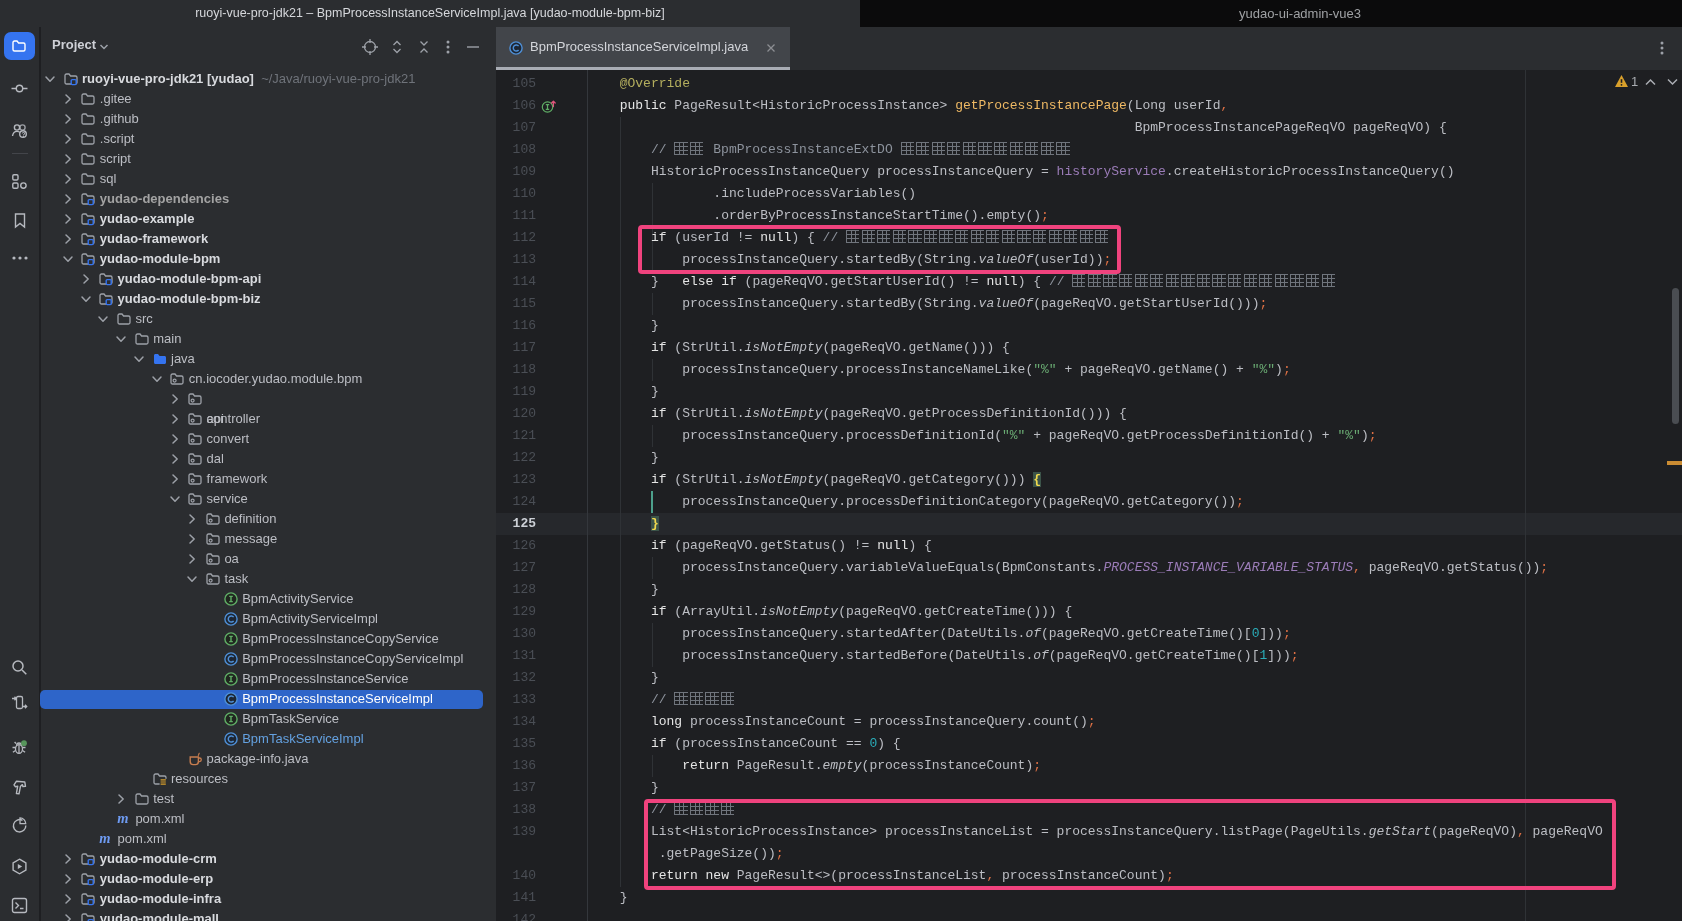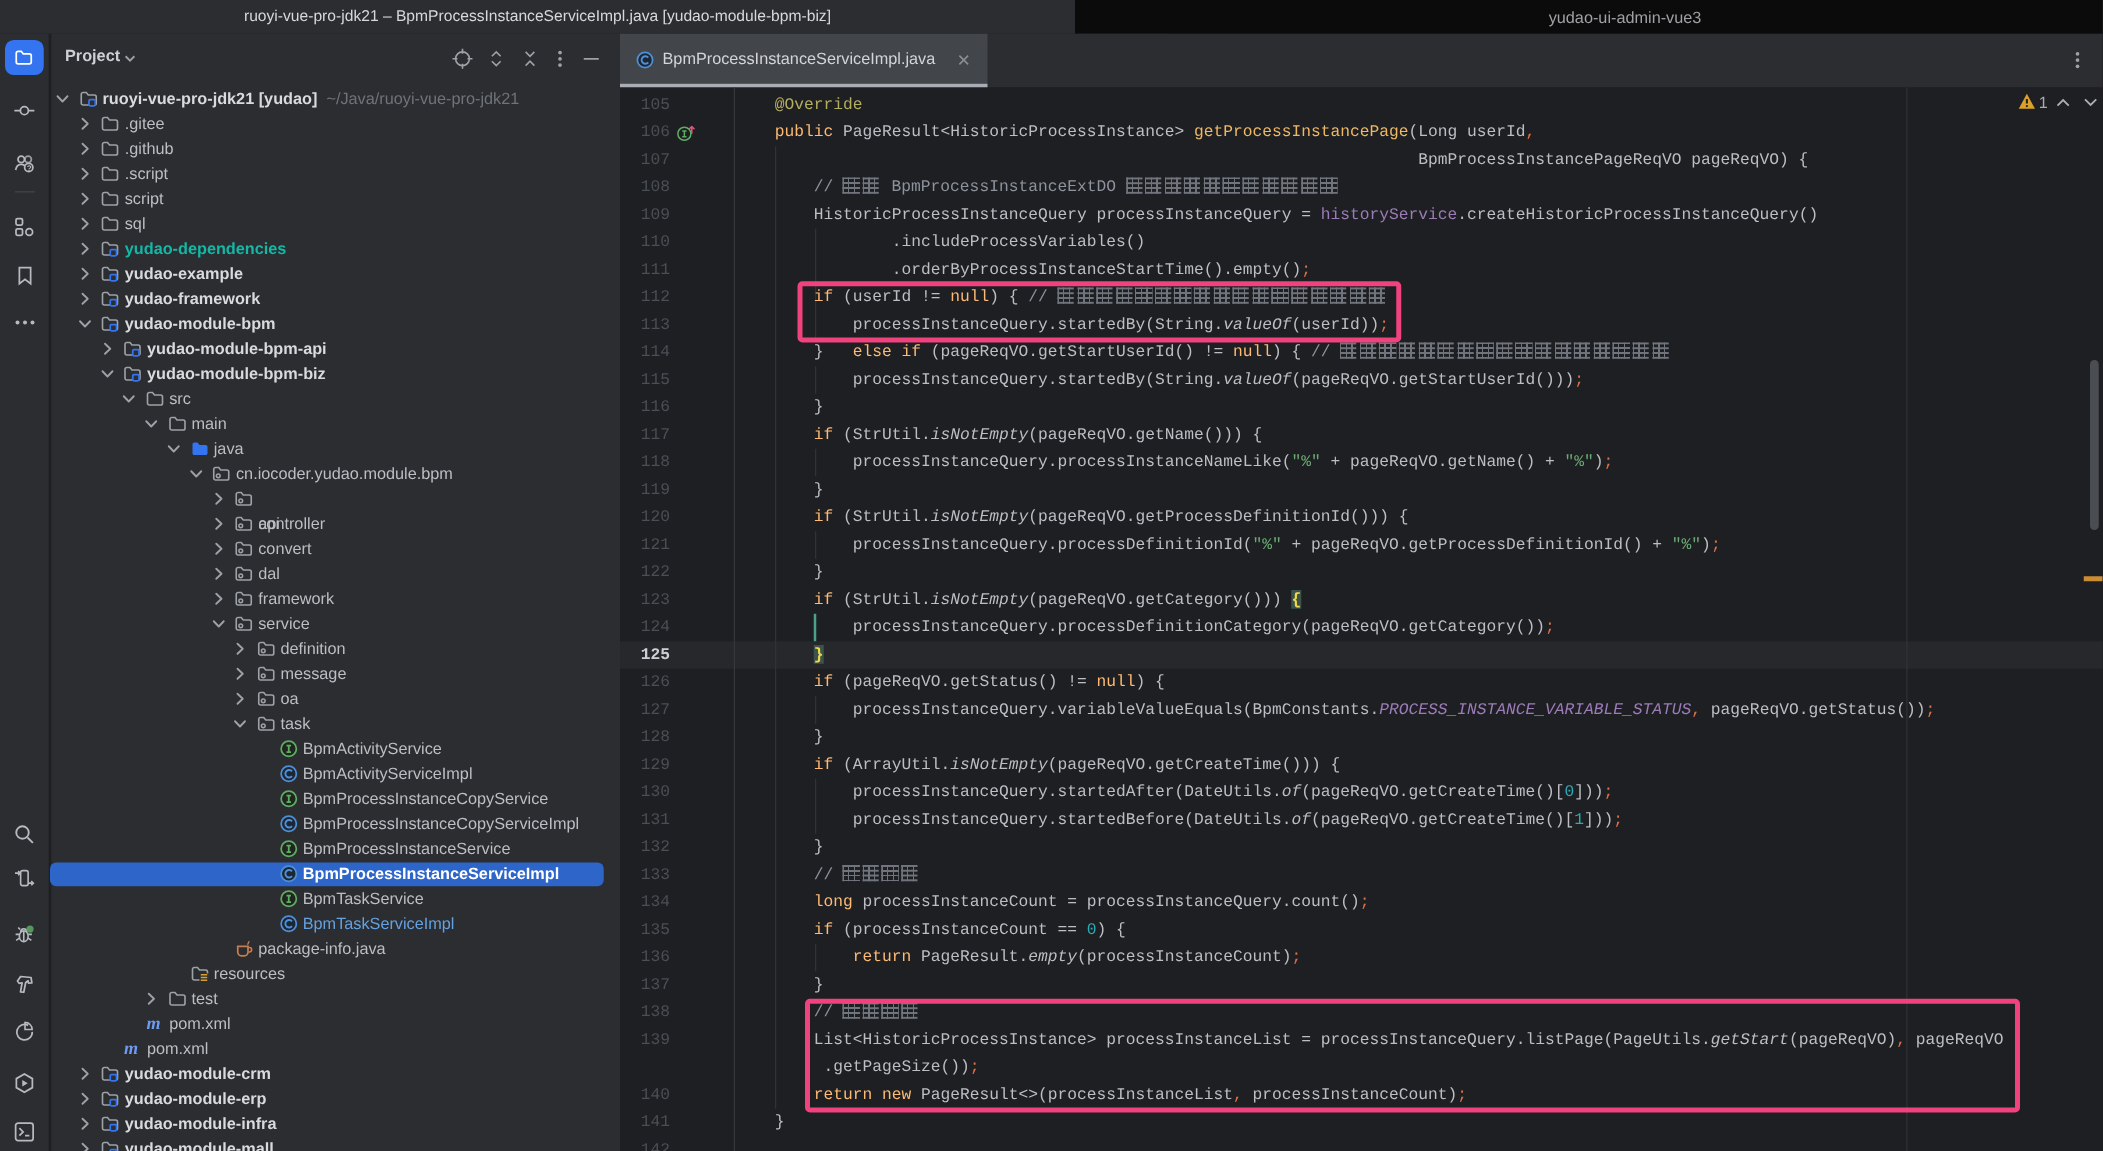--- a/index.html
+++ b/index.html
@@ -1,20 +1,20 @@
 <!DOCTYPE html>
 <html><head><meta charset="utf-8"><style>
 *{margin:0;padding:0;box-sizing:border-box}
 html,body{width:1682px;height:921px;overflow:hidden;background:#1e1f22;font-family:"Liberation Sans",sans-serif}
 .abs{position:absolute}
 .ic{position:absolute}
 .tl{position:absolute;font-size:13px;line-height:20px;color:#bcbec4;white-space:pre}
 .cl{position:absolute;left:588.5px;font:13px "Liberation Mono",monospace;letter-spacing:0.0004px;line-height:22px;white-space:pre;color:#bcbec4}
 .cl span{color:#bcbec4}
-.cl .k{color:#fdba74} .cl .p{color:#dd7045} .cl .m{color:#efb964}
+.cl .k{color:#e5e5e5} .cl .p{color:#dd7045} .cl .m{color:#efb964}
 .cl .a{color:#b4ae5e} .cl .n{color:#2aacb8} .cl .s{color:#6aab73}
 .cl .c{color:#8d939d} .cl .f{color:#9b7cb8}
 .cl .si{font-style:italic} .cl .ci{color:#9b7cb8;font-style:italic}
 .cl .y{color:#f0d94e;font-weight:bold;background:#3b5349}
 .ln{position:absolute;right:0;font:13px "Liberation Mono",monospace;line-height:22px;color:#4a4e55}
 .lnh{color:#ccd0d6;font-weight:700}
 b.j{display:inline-block;width:13.2px;height:12.5px;margin-right:2.4px;margin-top:3px;vertical-align:top;background:repeating-linear-gradient(to bottom,currentColor 0 1.3px,transparent 1.3px 3.9px),repeating-linear-gradient(to right,currentColor 0 1px,transparent 1px 4.6px);opacity:.74}
 </style></head>
 <body>
 
@@ -199,21 +199,21 @@
 <svg class="ic" style="left:80.3px;top:171px" width="16" height="16">
     <use href="#i-fold"></use>
   </svg>
 <div class="tl" style="left:99.8px;top:169px;">sql</div>
 <svg class="ic" style="left:59.8px;top:191px" width="16" height="16">
     <use href="#i-chr"></use>
   </svg>
 <svg class="ic" style="left:80.3px;top:191px" width="16" height="16">
     <use href="#i-mod"></use>
   </svg>
-<div class="tl" style="left:99.8px;top:189px;font-weight:700;color:#14b8a6;">yudao-dependencies</div>
+<div class="tl" style="left:99.8px;top:189px;font-weight:700;color:#a3a3a3;">yudao-dependencies</div>
 <svg class="ic" style="left:59.8px;top:211px" width="16" height="16">
     <use href="#i-chr"></use>
   </svg>
 <svg class="ic" style="left:80.3px;top:211px" width="16" height="16">
     <use href="#i-mod"></use>
   </svg>
 <div class="tl" style="left:99.8px;top:209px;font-weight:700;color:#d8dade;">yudao-example</div>
 <svg class="ic" style="left:59.8px;top:231px" width="16" height="16">
     <use href="#i-chr"></use>
   </svg>
@@ -357,21 +357,21 @@
   </svg>
 <div class="tl" style="left:242.20000000000002px;top:649px;">BpmProcessInstanceCopyServiceImpl</div>
 <svg class="ic" style="left:222.70000000000002px;top:671px" width="16" height="16">
     <use href="#i-ifc"></use>
   </svg>
 <div class="tl" style="left:242.20000000000002px;top:669px;">BpmProcessInstanceService</div>
 <div style="position:absolute;left:40px;top:689.5px;width:443px;height:19px;background:#2e65c9;border-radius:5px"></div>
 <svg class="ic" style="left:222.70000000000002px;top:691px" width="16" height="16">
     <use href="#i-cls"></use>
   </svg>
-<div class="tl" style="left:242.20000000000002px;top:689px;font-weight:700;color:#fff;">BpmProcessInstanceServiceImpl</div>
+<div class="tl" style="left:242.20000000000002px;top:689px;font-weight:400;color:#fff;">BpmProcessInstanceServiceImpl</div>
 <svg class="ic" style="left:222.70000000000002px;top:711px" width="16" height="16">
     <use href="#i-ifc"></use>
   </svg>
 <div class="tl" style="left:242.20000000000002px;top:709px;">BpmTaskService</div>
 <svg class="ic" style="left:222.70000000000002px;top:731px" width="16" height="16">
     <use href="#i-cls"></use>
   </svg>
 <div class="tl" style="left:242.20000000000002px;top:729px;color:#64a1e0;">BpmTaskServiceImpl</div>
 <svg class="ic" style="left:187.10000000000002px;top:751px" width="16" height="16">
     <use href="#i-cof"></use>

